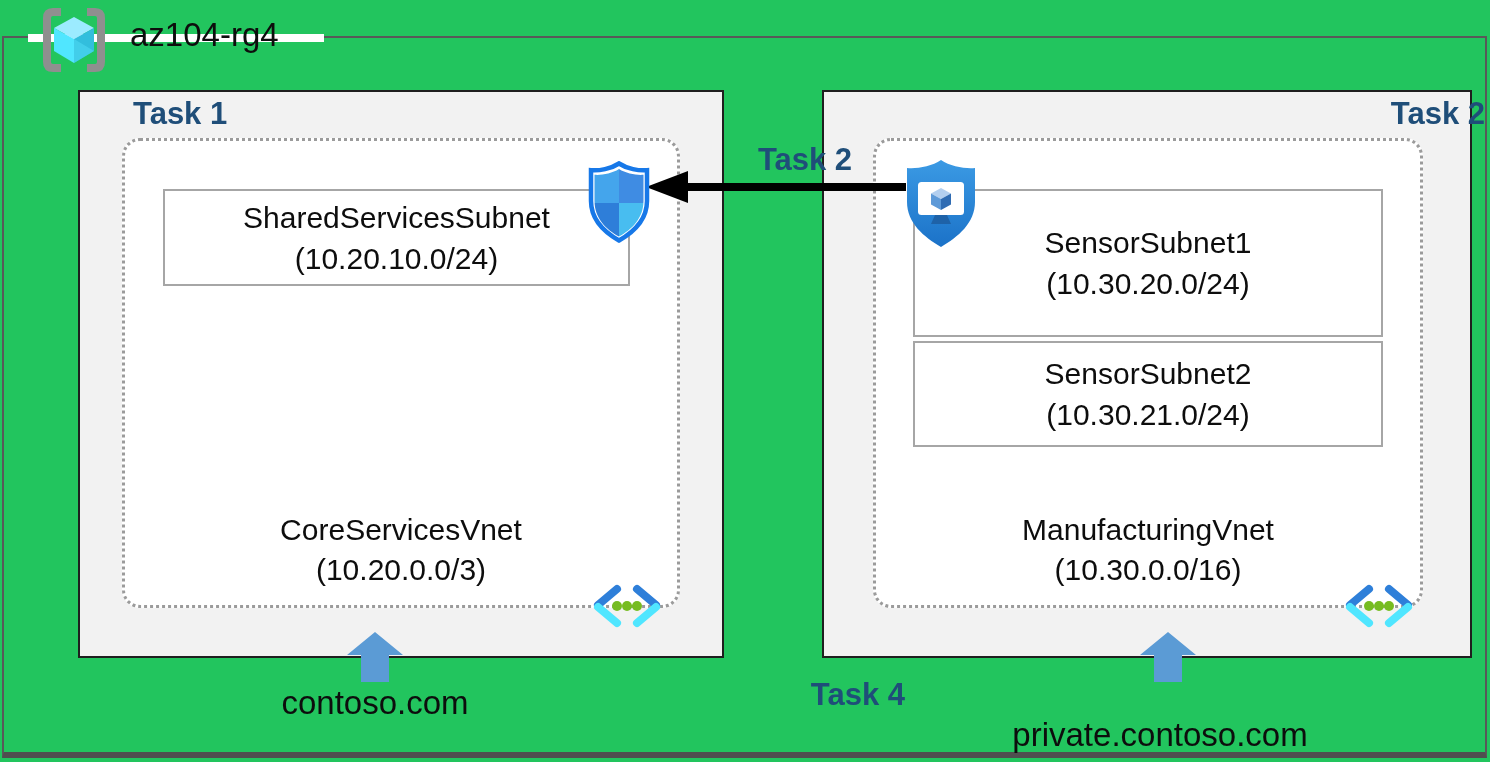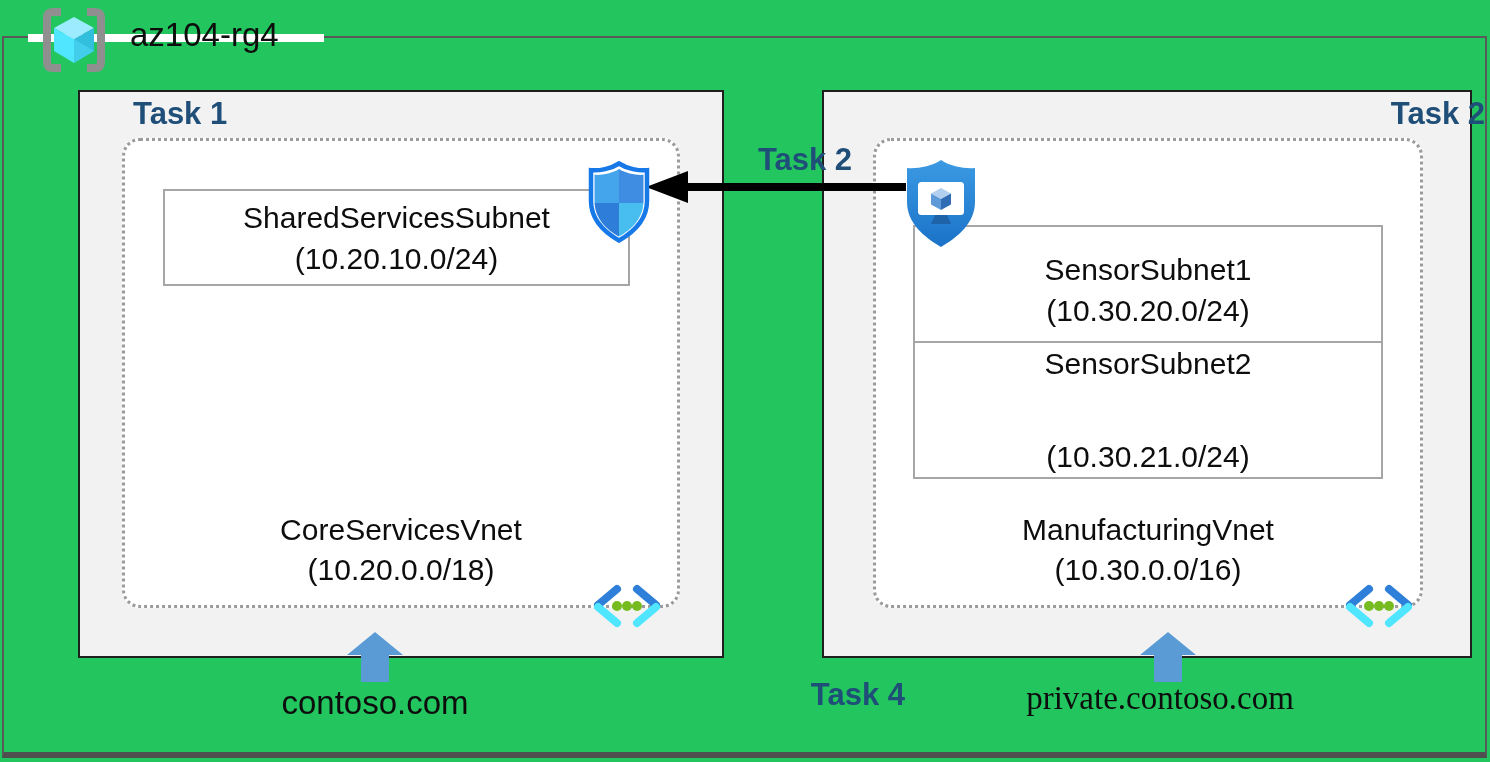--- a/index.html
+++ b/index.html
@@ -38,41 +38,41 @@
   #vnet2-dotted { left:873px; top:138px; width:550px; height:470px; }
 
   
   .subnet-box {
     background:#ffffff; border:2px solid #a6a6a6;
     display:flex; flex-direction:column; align-items:center; justify-content:center;
     font-size:30px; line-height:41px; text-align:center; color:#0d0d0d;
   }
   #subnet-shared   { left:163px; top:189px; width:467px; height:97px;align-items:center; }
   #subnet-database { left:163px; top:341px; width:467px; height:122px; }
-  #subnet-sensor1  { left:913px; top:189px; width:470px; height:129px;margin-top:36px; }
-  #subnet-sensor2  { left:913px; top:341px; width:470px; height:138px;justify-content:space-between; }
+  #subnet-sensor1  { left:913px; top:189px; width:470px; height:148px; }
+  #subnet-sensor2  { left:913px; top:341px; width:470px; height:106px; }
 
   
   .vnet-label { text-align:center; font-size:30px; line-height:40px; color:#0d0d0d; }
   #vnet1-label { left:122px; top:510px; width:558px; }
   #vnet2-label { left:873px; top:510px; width:550px; }
 
   
   #vnet1-icon { left:590px;  top:583px; }
   #vnet2-icon { left:1342px; top:583px; }
   #nsg-icon   { left:586px;  top:161px; z-index:6; }
   #asg-icon   { left:901px;  top:158px; z-index:6; }
   #task3-arrow { left:644px; top:168px; z-index:5; }
   #up-arrow-left  { left:347px;  top:632px; z-index:4; }
   #up-arrow-right { left:1140px; top:632px; z-index:4; }
 
   
   .dns-label { text-align:center; font-size:33px; color:#0d0d0d; white-space:nowrap; }
   #dns-left  { left:175px; top:684px; width:400px;text-align:center; }
-  #dns-right { left:960px; top:680px; width:400px;font-family:Liberation Serif, serif; }
+  #dns-right { left:960px; top:716px; width:400px; }
 </style>
 </head>
 <body>
 
 <div id="page">
 
   <div class="abs" id="rg-frame"></div>
   <div class="abs" id="rg-legend-mask"></div>
 
   <svg class="abs" id="rg-icon" width="76" height="72" viewBox="0 0 76 72">
@@ -105,21 +105,21 @@
     <span>SensorSubnet1</span>
     <span>(10.30.20.0/24)</span>
   </div>
   <div class="abs subnet-box" id="subnet-sensor2">
     <span>SensorSubnet2</span>
     <span>(10.30.21.0/24)</span>
   </div>
 
   <div class="abs vnet-label" id="vnet1-label">
     <div>CoreServicesVnet</div>
-    <div>(10.20.0.0/18)</div>
+    <div>(10.20.0.0/3)</div>
   </div>
   <div class="abs vnet-label" id="vnet2-label">
     <div>ManufacturingVnet</div>
     <div>(10.30.0.0/16)</div>
   </div>
 
   <svg class="abs" id="vnet1-icon" width="74" height="46" viewBox="0 0 74 46">
     <line x1="27" y1="6" x2="8" y2="22" stroke="#2E7FD9" stroke-width="8" stroke-linecap="round"></line>
     <line x1="8" y1="24" x2="27" y2="40" stroke="#50E6FF" stroke-width="8" stroke-linecap="round"></line>
     <line x1="47" y1="6" x2="66" y2="22" stroke="#2E7FD9" stroke-width="8" stroke-linecap="round"></line>

